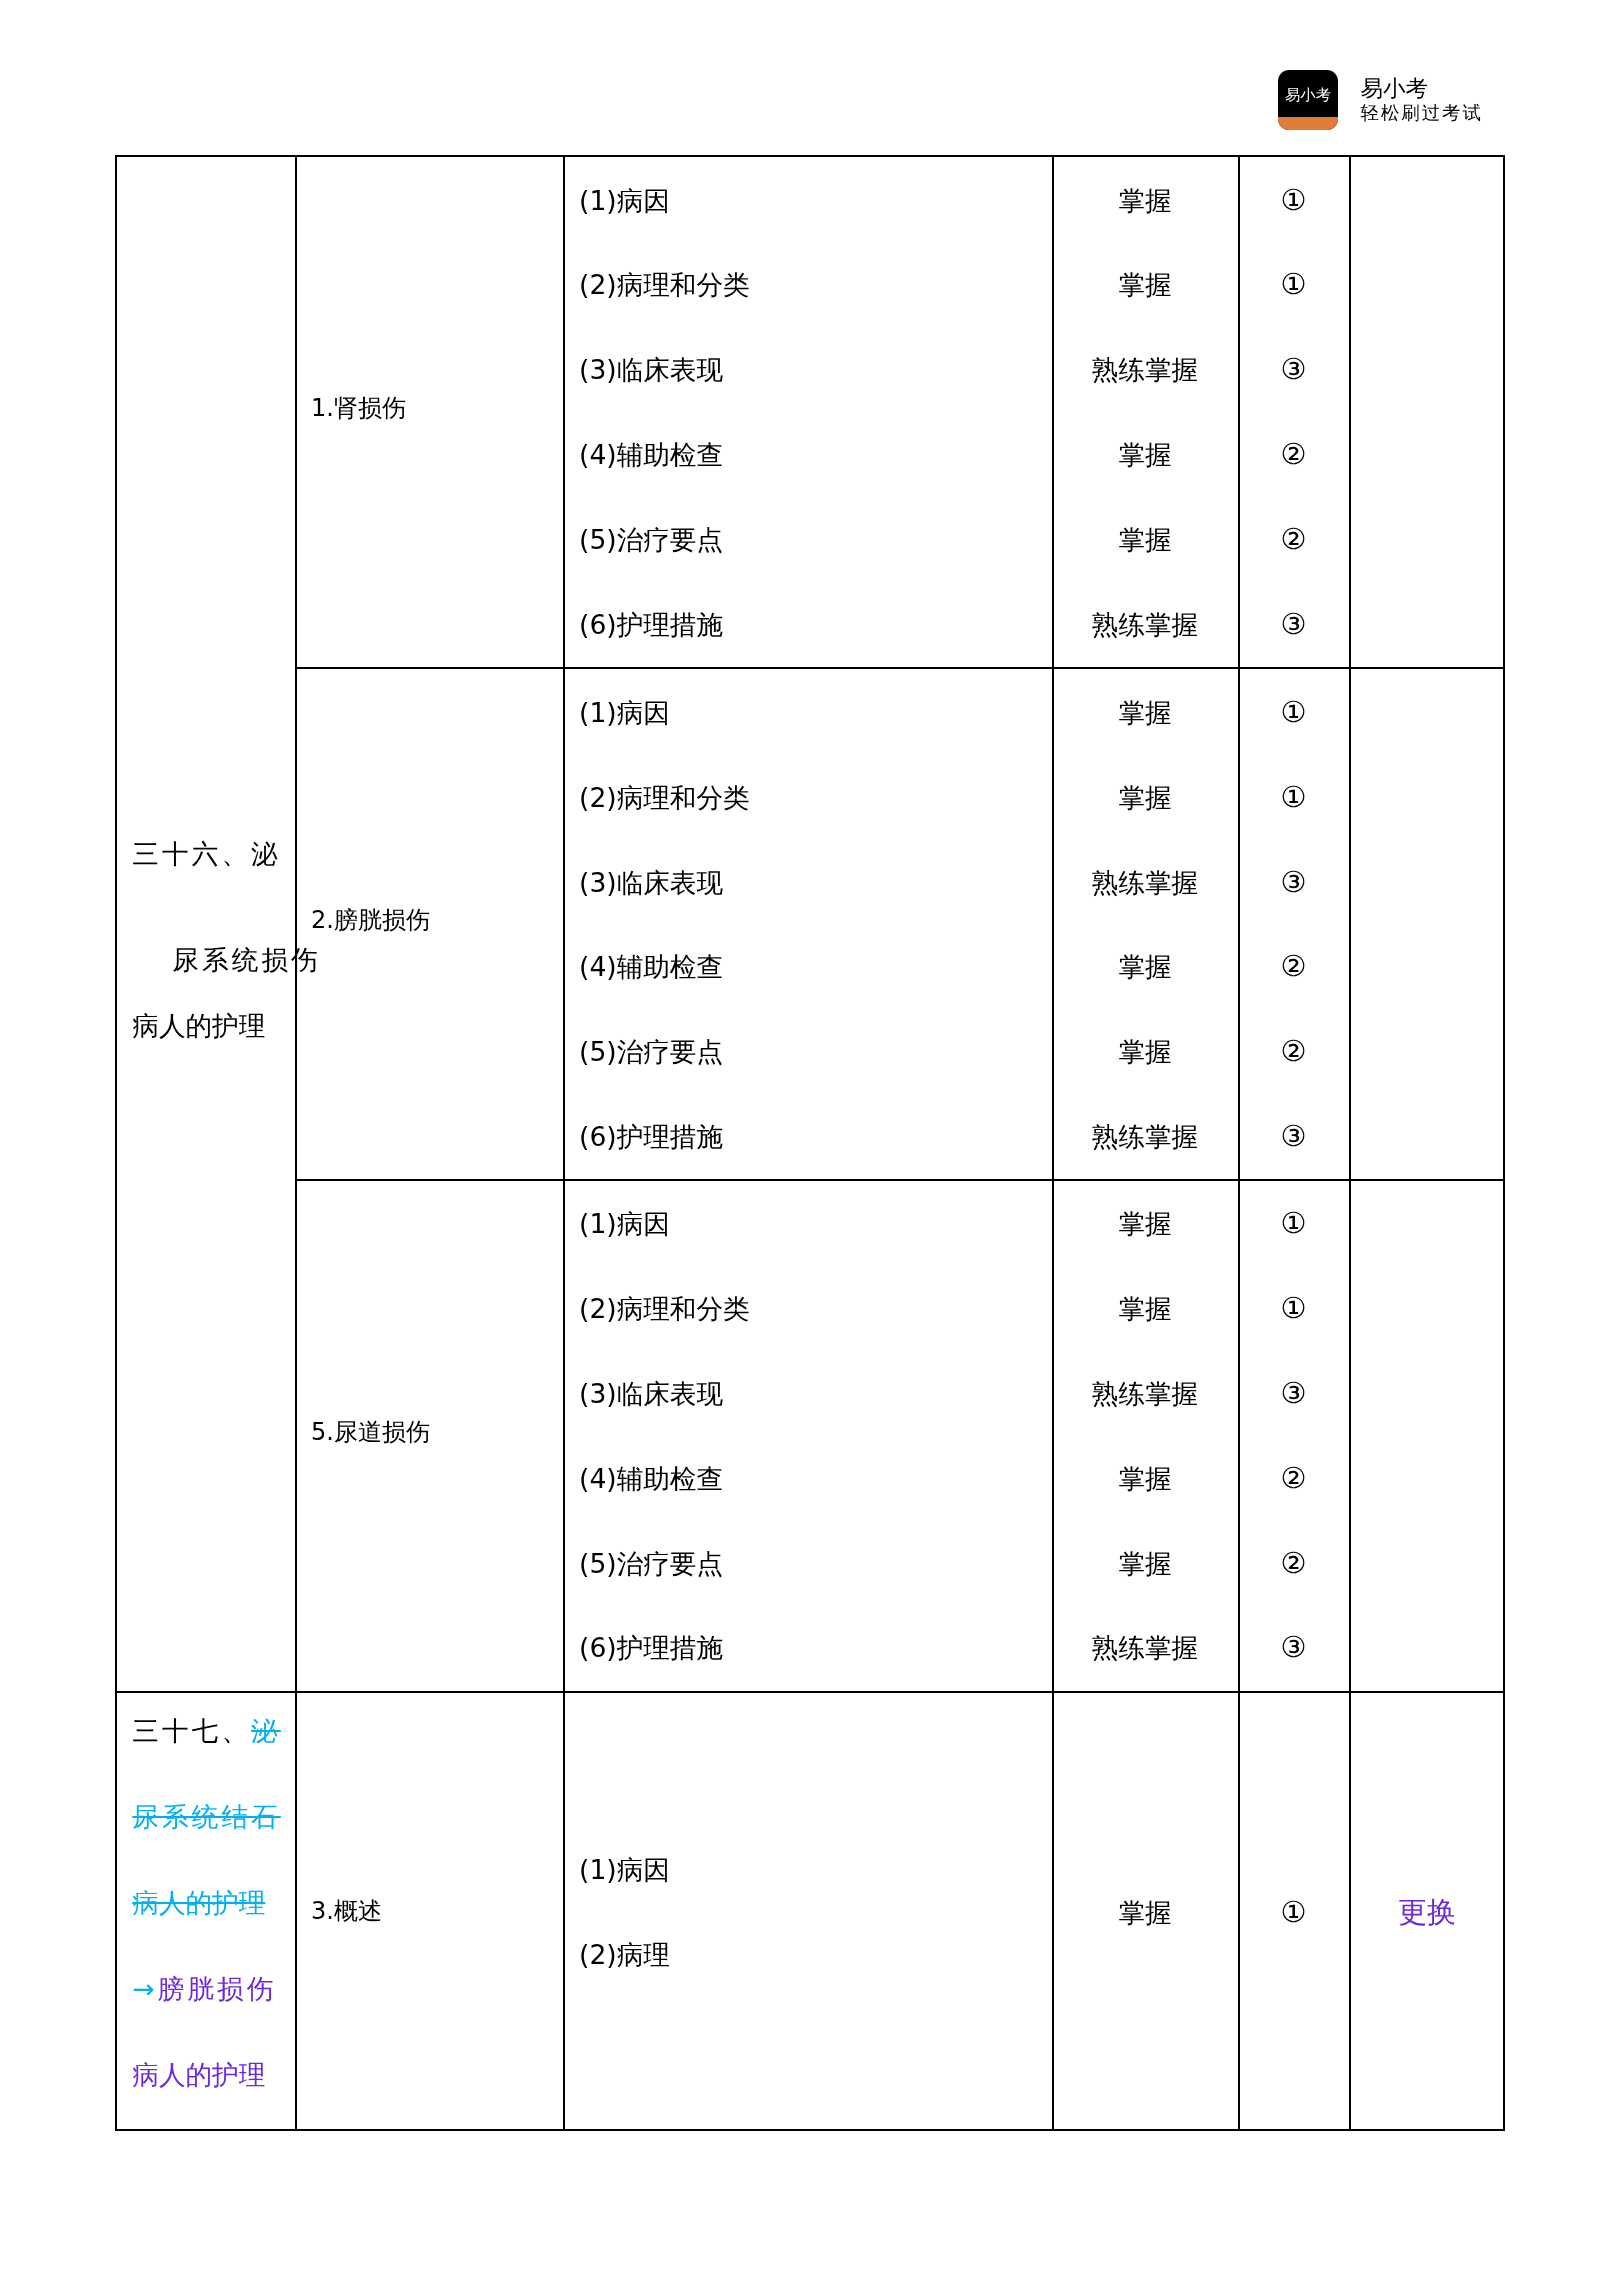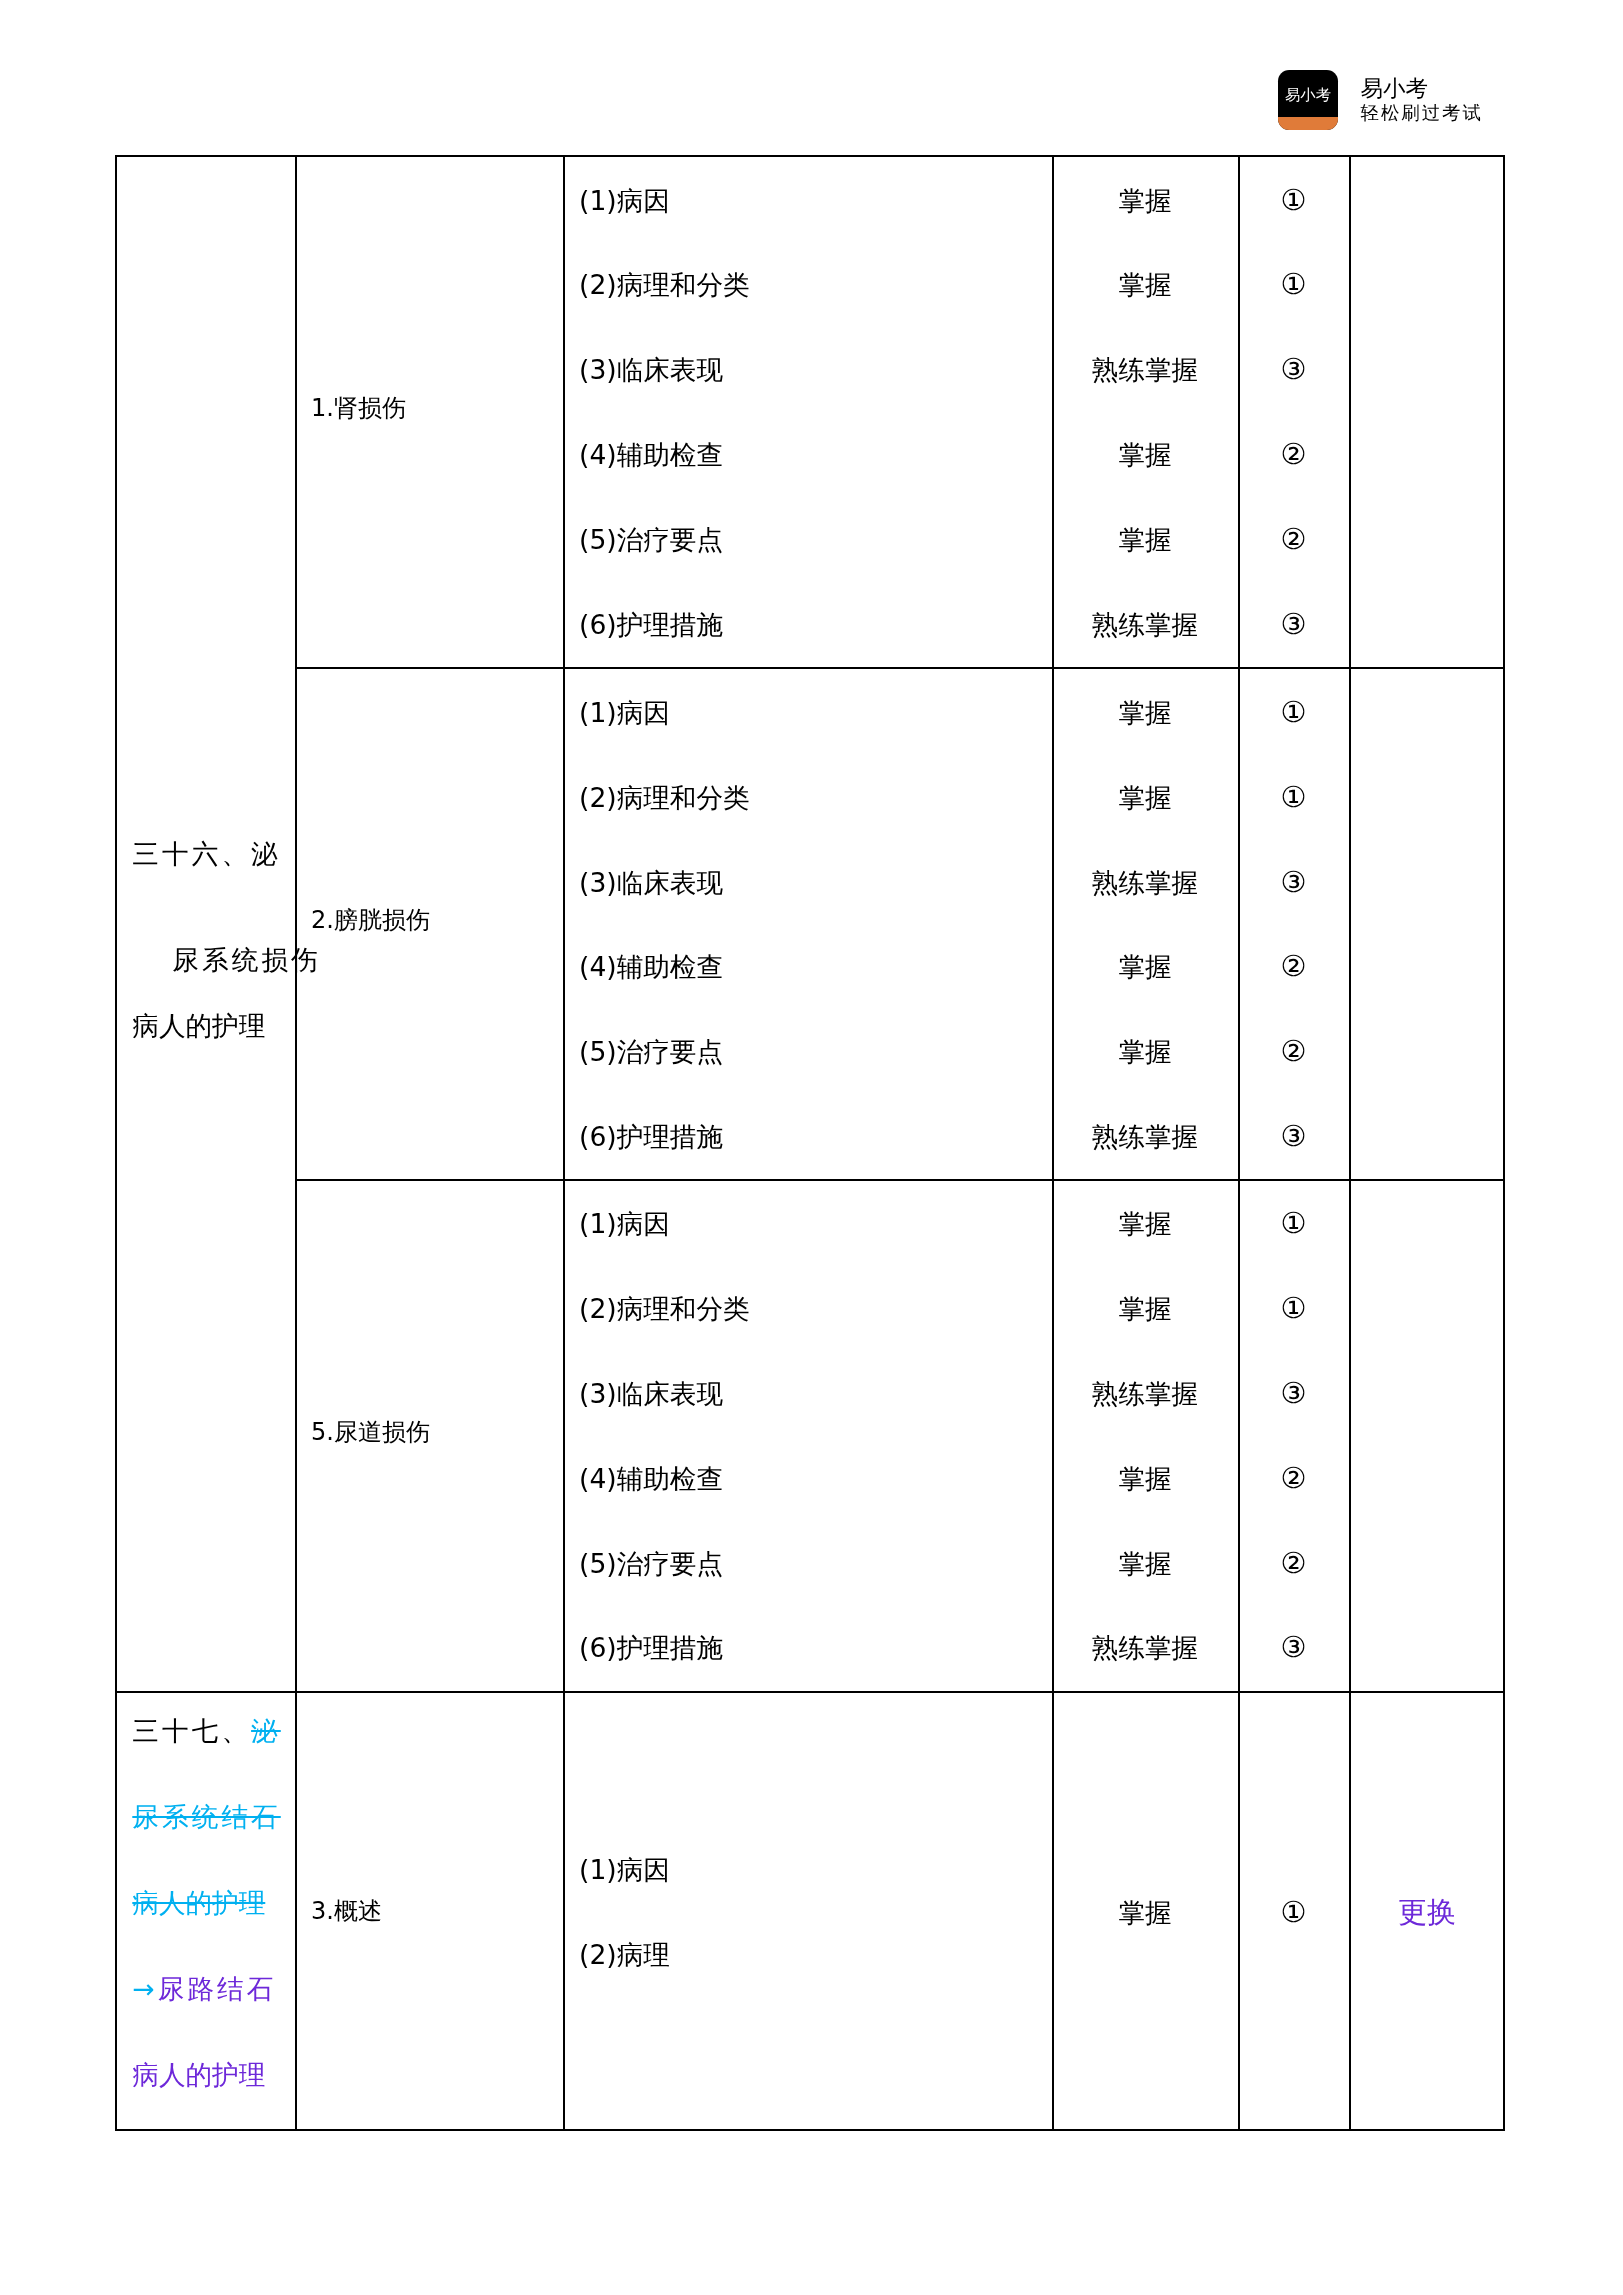--- a/index.html
+++ b/index.html
@@ -139,21 +139,21 @@
 
     <div class="row-text" style="left:462px; top:1473px;">(6)护理措施</div>
     <div class="level" style="left:935px; width:186px; top:1473px;">熟练掌握</div>
     <div class="freq" style="left:1121px; width:111px; top:1473px;">③</div>
   </div>
 
   <div class="cell" style="left:0; top:1534px; width:178px; height:442px;">
     <div class="sec-title" style="top:-2.6px; letter-spacing:3.1px;"><span>三十七、</span><span class="blue strike">泌</span></div>
     <div class="sec-title blue strike" style="top:83px; letter-spacing:3.1px;">尿系统结石</div>
     <div class="sec-title blue strike" style="top:169px;">病人的护理</div>
-    <div class="sec-title" style="top:255px; letter-spacing:3.1px;"><span class="blue">→</span><span class="red">尿路结石</span></div>
+    <div class="sec-title" style="top:255px; letter-spacing:3.1px;"><span class="blue">→</span><span class="red">膀胱损伤</span></div>
     <div class="sec-title red" style="top:341px;">病人的护理</div>
   </div>
 
   <div class="grp-title" style="left:194px; top:1738px;">3.概述</div>
   <div class="row-text" style="left:462px; top:1695px;">(1)病因</div>
   <div class="row-text" style="left:462px; top:1780px;">(2)病理</div>
   <div class="level" style="left:935px; width:186px; top:1738px;">掌握</div>
   <div class="freq" style="left:1121px; width:111px; top:1738px;">①</div>
   <div class="note red" style="left:1232px; width:156px; top:1736px;">更换</div>
 </div>

